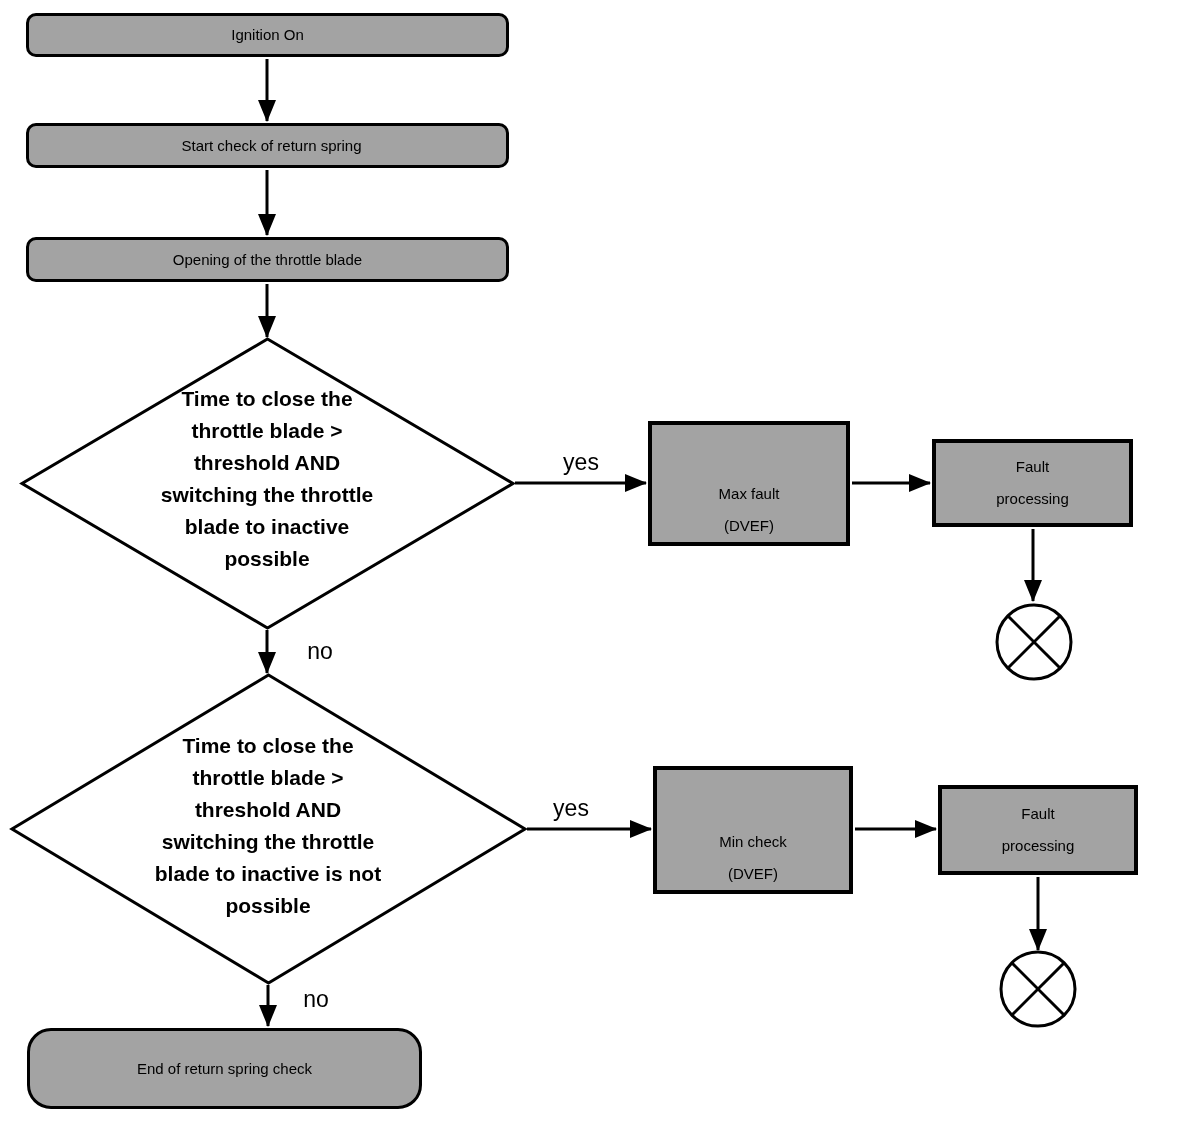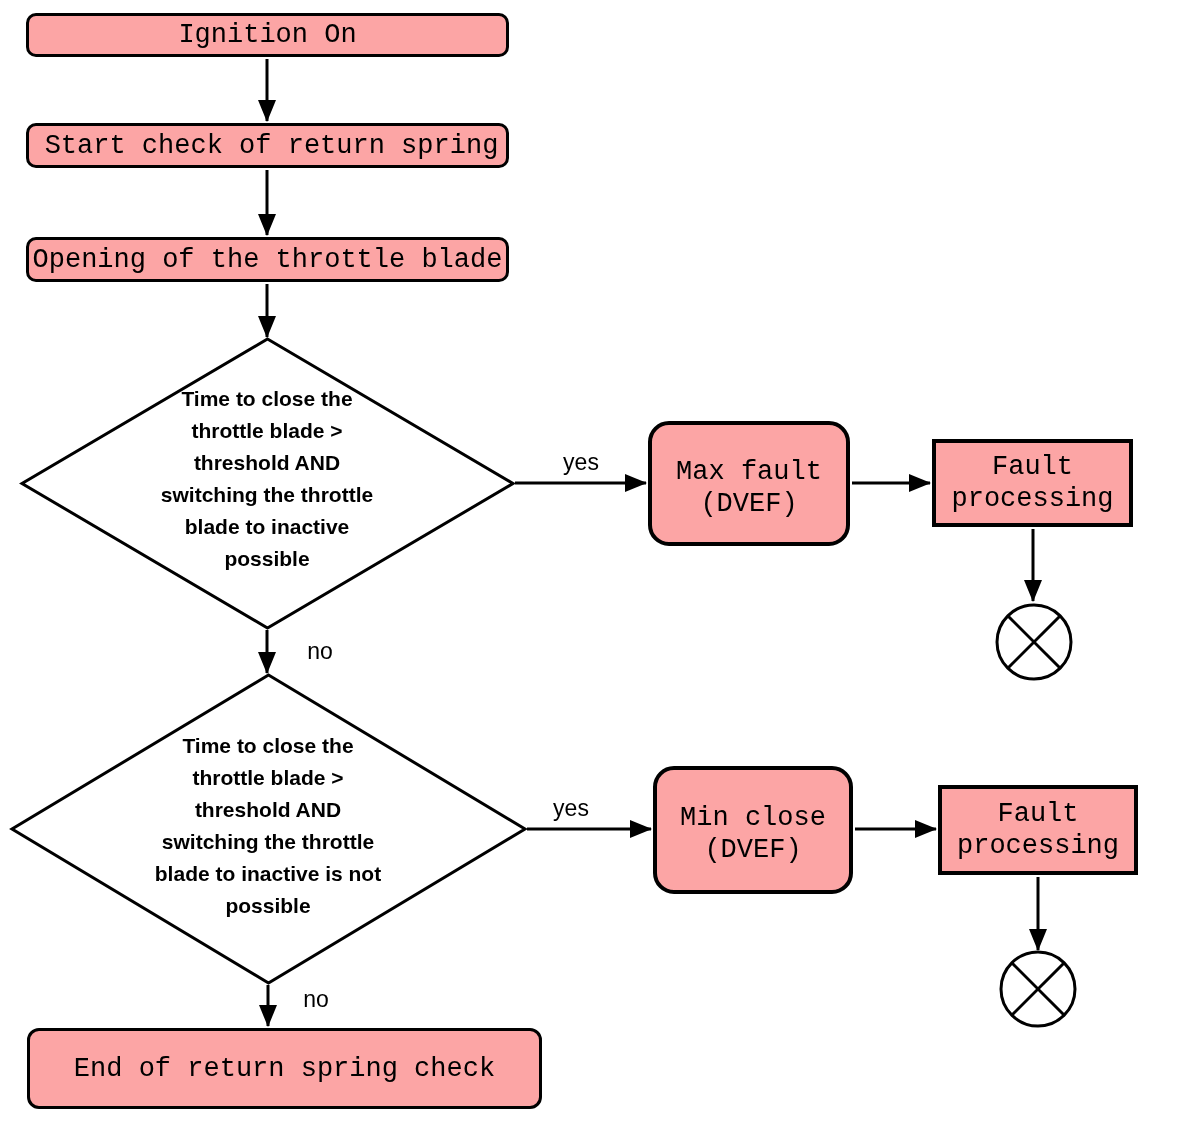--- a/index.html
+++ b/index.html
@@ -19,42 +19,40 @@
   .layer {
     position: absolute;
     left: 0;
     top: 0;
     width: 1184px;
     height: 1128px;
   }
   .node {
     position: absolute;
     box-sizing: border-box;
-    background: #fca5a5;
+    background: #a3a3a3;
     display: flex;
     align-items: center;
     justify-content: center;
     text-align: center;
     white-space: pre-line;
     line-height: 32px;
-    font-size: 27px;
-    font-family: Liberation Mono, monospace;
+    font-size: 15px;
   }
   .rounded {
     border: 3px solid #000000;
     border-radius: 10px;
   }
   .square {
     border: 4px solid #000000;
     border-radius: 0;
   }
   .top-align {
-    align-items: center;
+    align-items: flex-end;
     padding-top: 8px;
-    border-radius: 21px;
   }
   .diamond-label {
     position: absolute;
     text-align: center;
     white-space: pre-line;
     font-size: 21px;
     line-height: 32px;
     transform: translate(-50%, -50%);
     font-weight: bold;
   }
@@ -147,30 +145,30 @@
     <span>Max fault
 (DVEF)</span>
   </div>
 
   <div class="node square" style="left:932px; top:439px; width:201px; height:88px;">
     <span>Fault
 processing</span>
   </div>
 
   <div class="node square top-align" style="left:653px; top:766px; width:200px; height:128px;">
-    <span>Min close
+    <span>Min check
 (DVEF)</span>
   </div>
 
   <div class="node square" style="left:938px; top:785px; width:200px; height:90px;">
     <span>Fault
 processing</span>
   </div>
 
-  <div class="node rounded" style="left:27px; top:1028px; width:515px; height:81px; border-radius:12px;">
+  <div class="node rounded" style="left:27px; top:1028px; width:395px; height:81px; border-radius:24px;">
     <span>End of return spring check</span>
   </div>
 
   <div class="edge-label" style="left:581px; top:462px;">yes</div>
   <div class="edge-label" style="left:320px; top:651px;">no</div>
   <div class="edge-label" style="left:571px; top:808px;">yes</div>
   <div class="edge-label" style="left:316px; top:999px;">no</div>
 
 </div>
 

